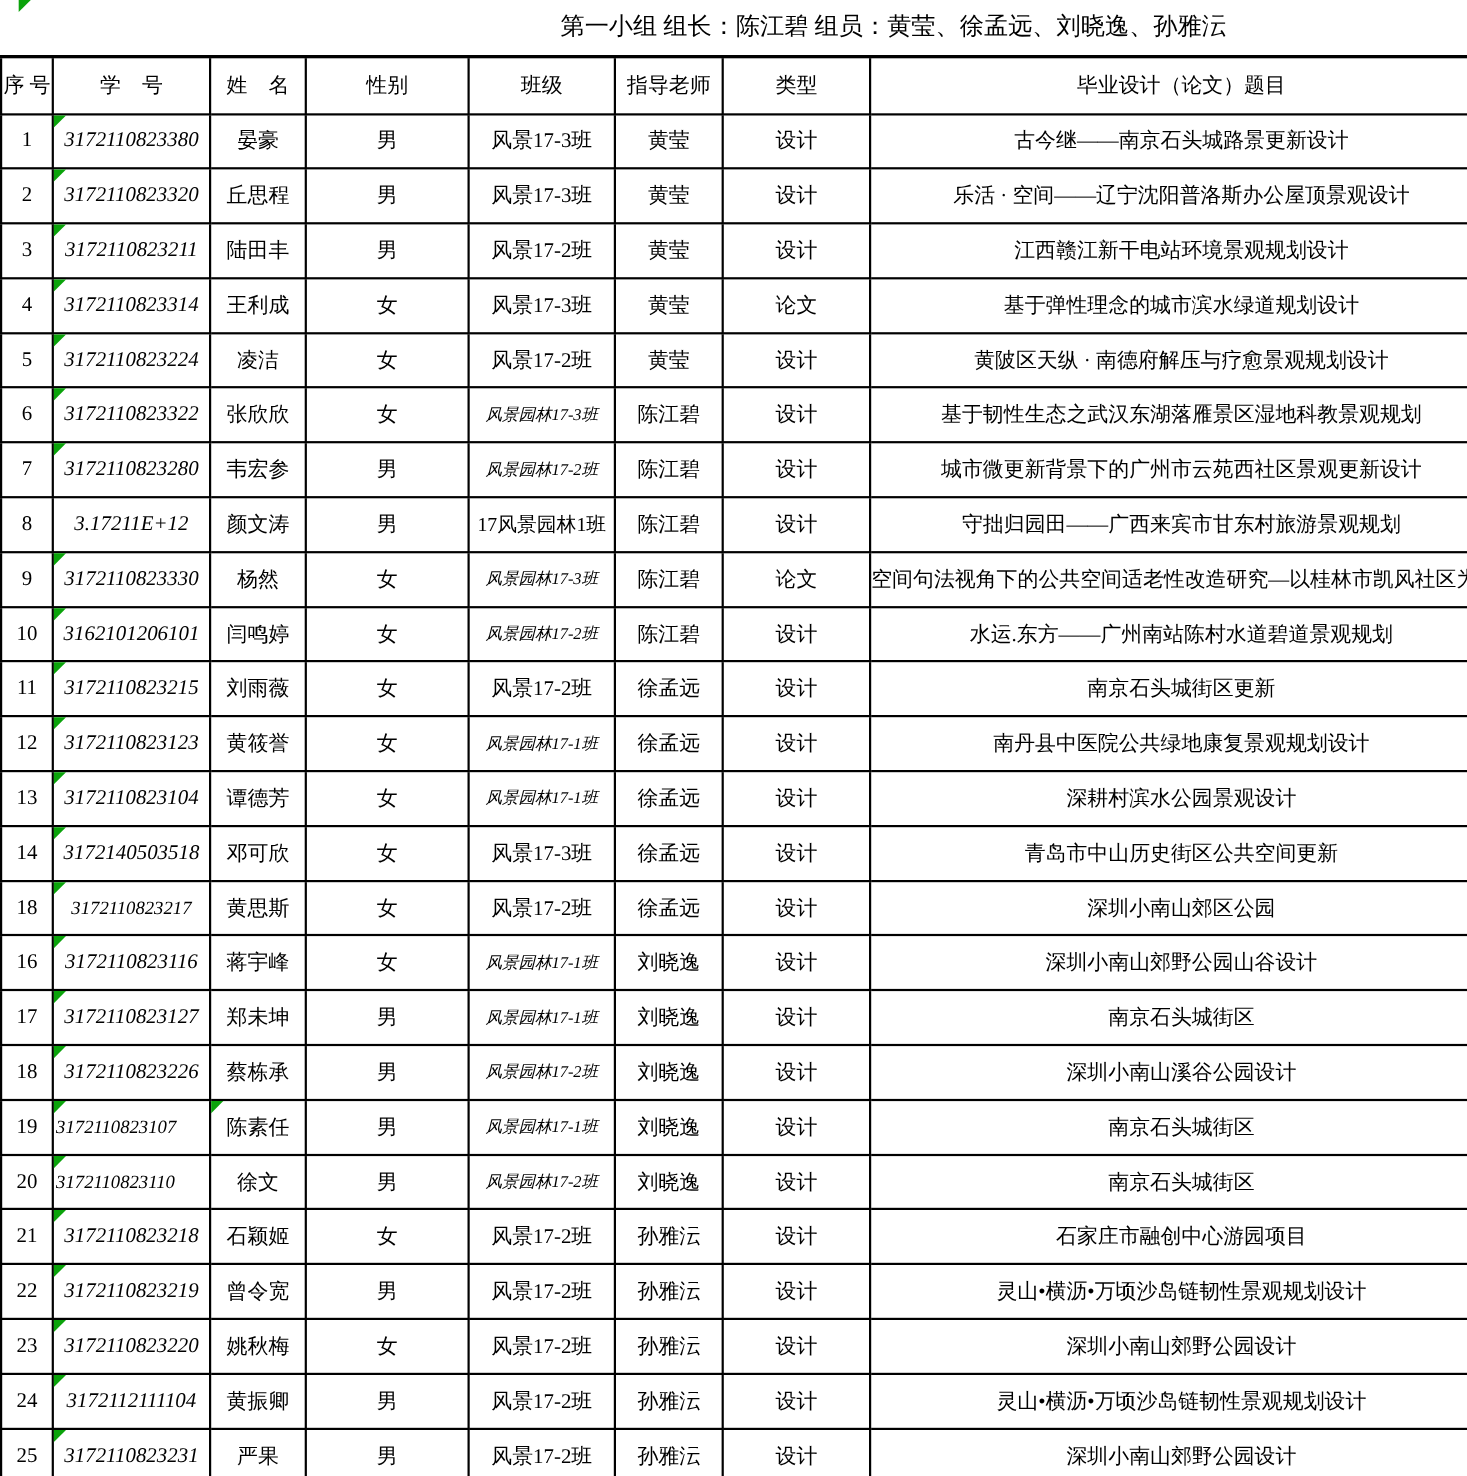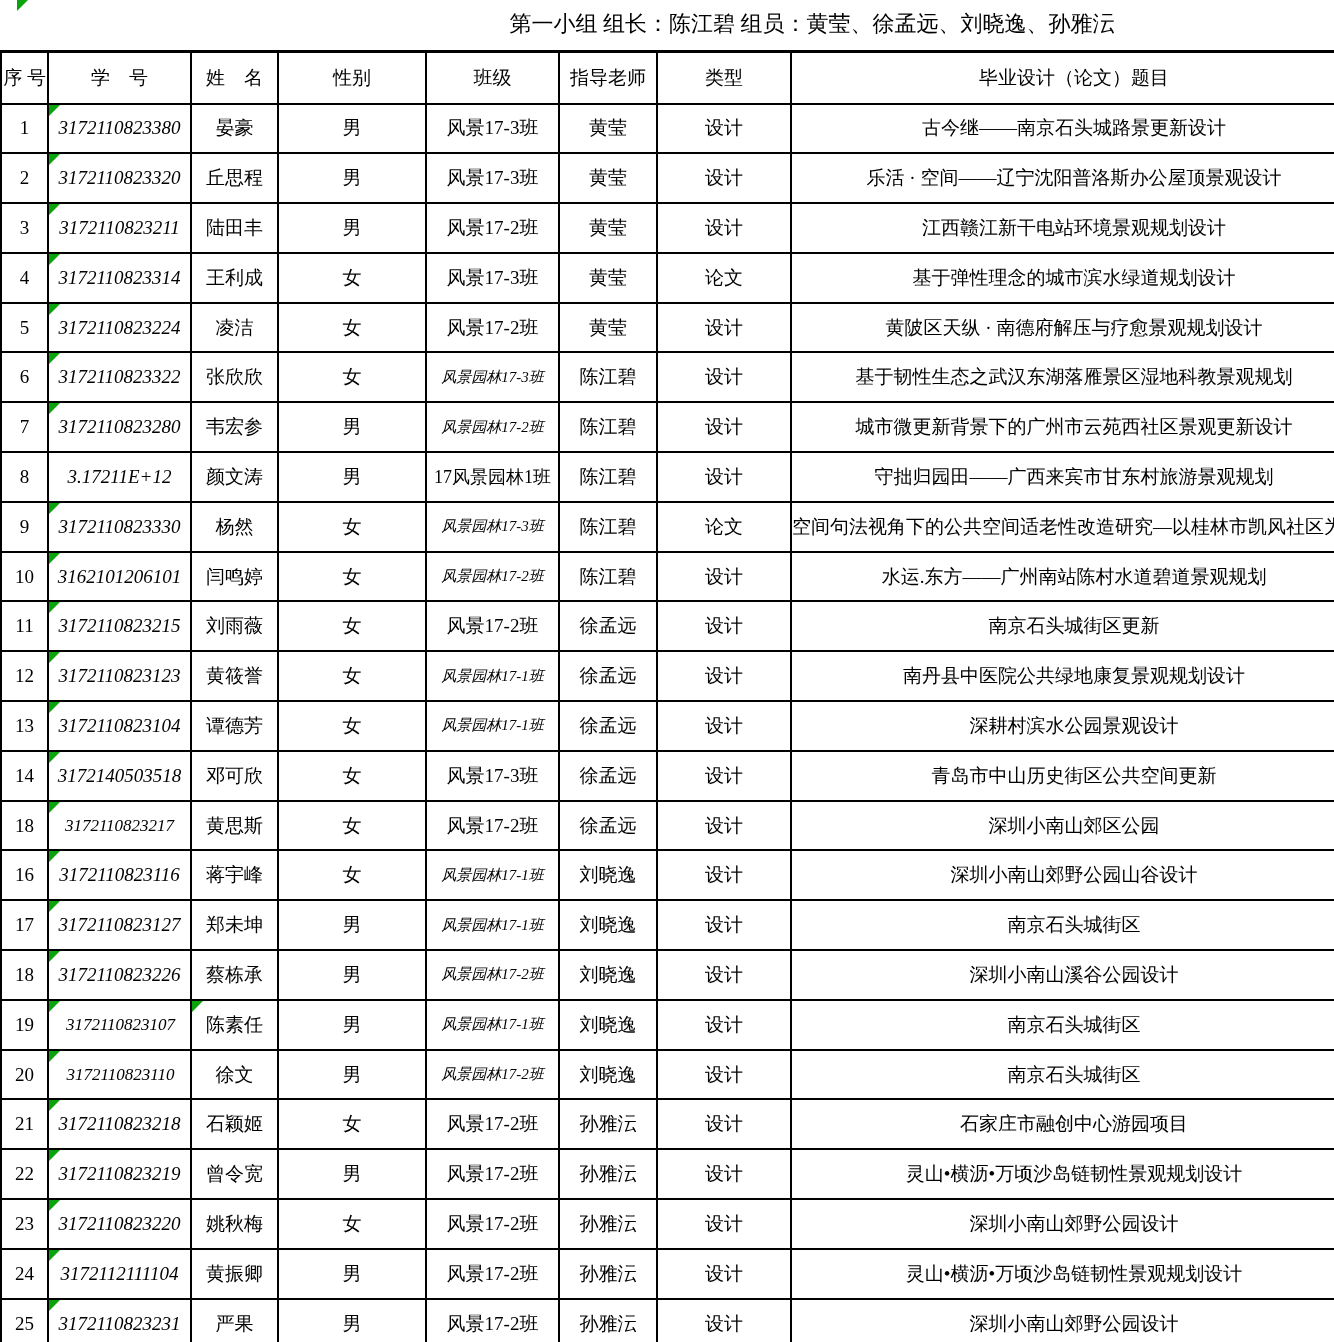--- a/index.html
+++ b/index.html
@@ -52,21 +52,21 @@
     overflow: visible;
     position: relative;
     font-size: 19px;
     font-weight: normal;
   }
   thead tr { height: 52px; }
   tbody tr { height: 49.8px; }
   td.c-num { font-size: 18px; }
   td.c-id  { font-size: 19px; font-style: italic; }
   td.c-id.small { font-size: 17px; border-radius: 11px; }
-  td.c-id.left  { text-align: center; padding-left: 2px; }
+  td.c-id.left  { text-align: left; padding-left: 2px; }
   td.c-class.mid    { font-size: 18px; }
   td.c-class.shrink { font-size: 15px; font-style: italic; }
   td.c-topic { font-size: 19px; }
 </style>
 </head>
 <body>
 
 <div class="page">
   <div class="title-row">
     <span class="tri tri-title"></span>

